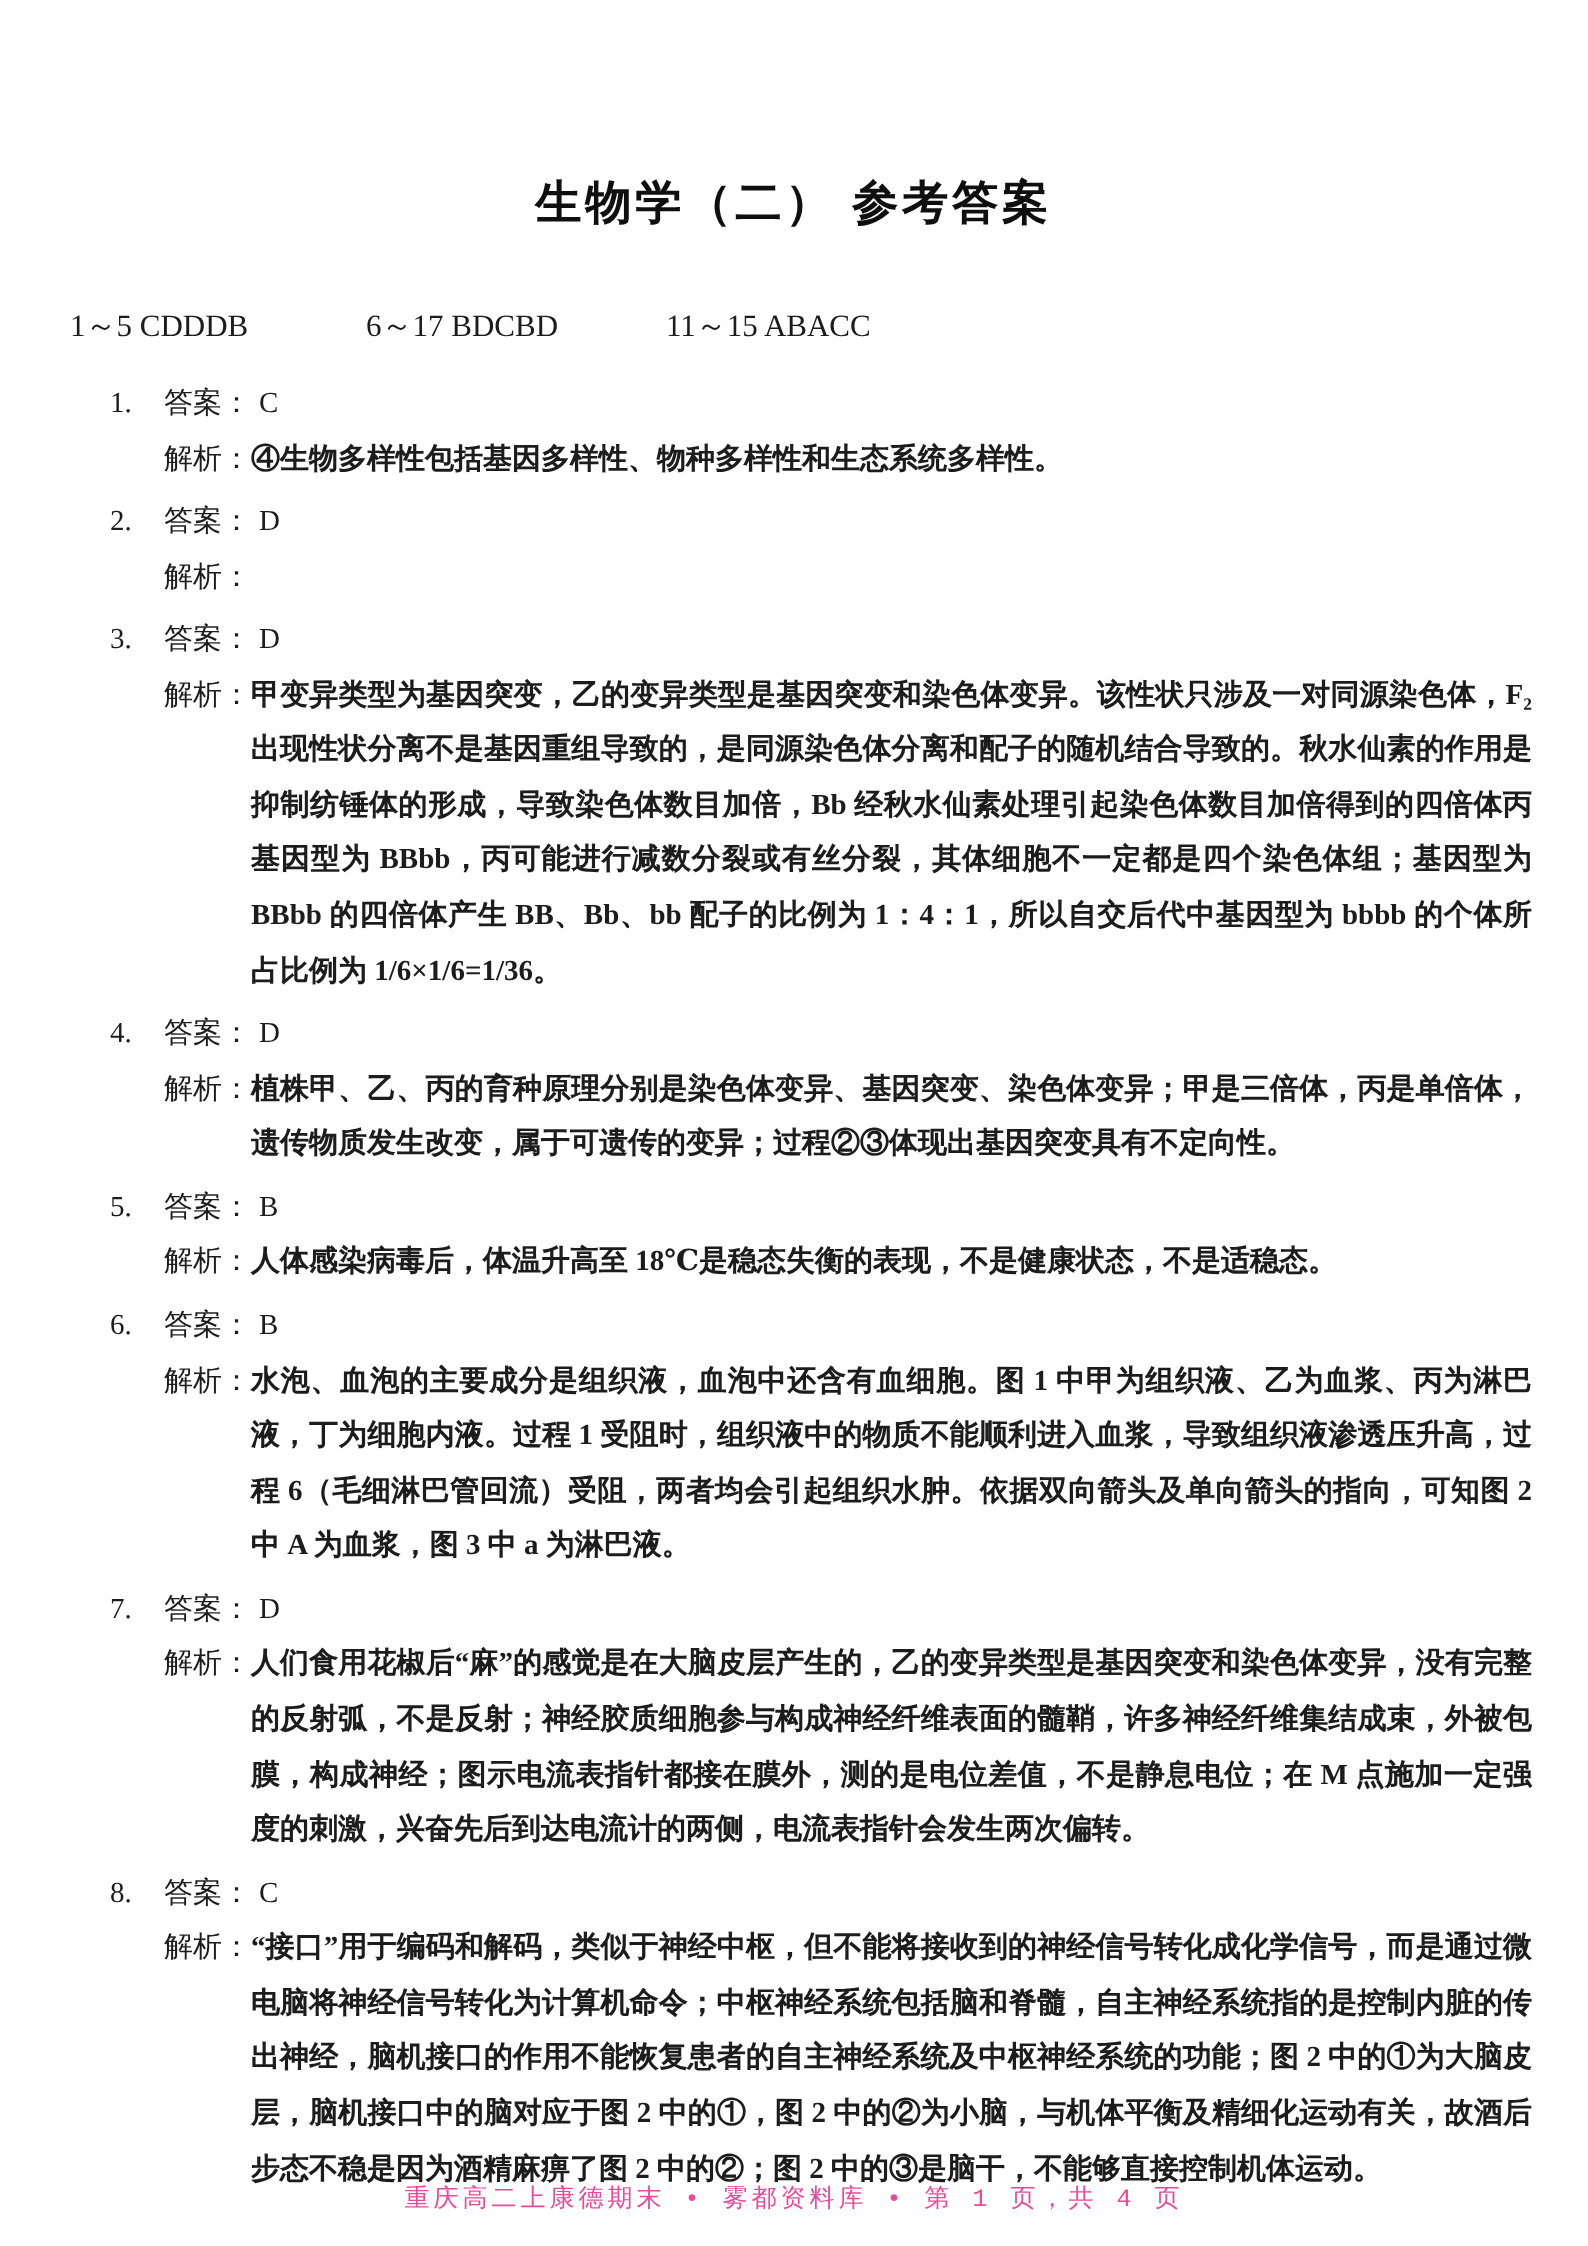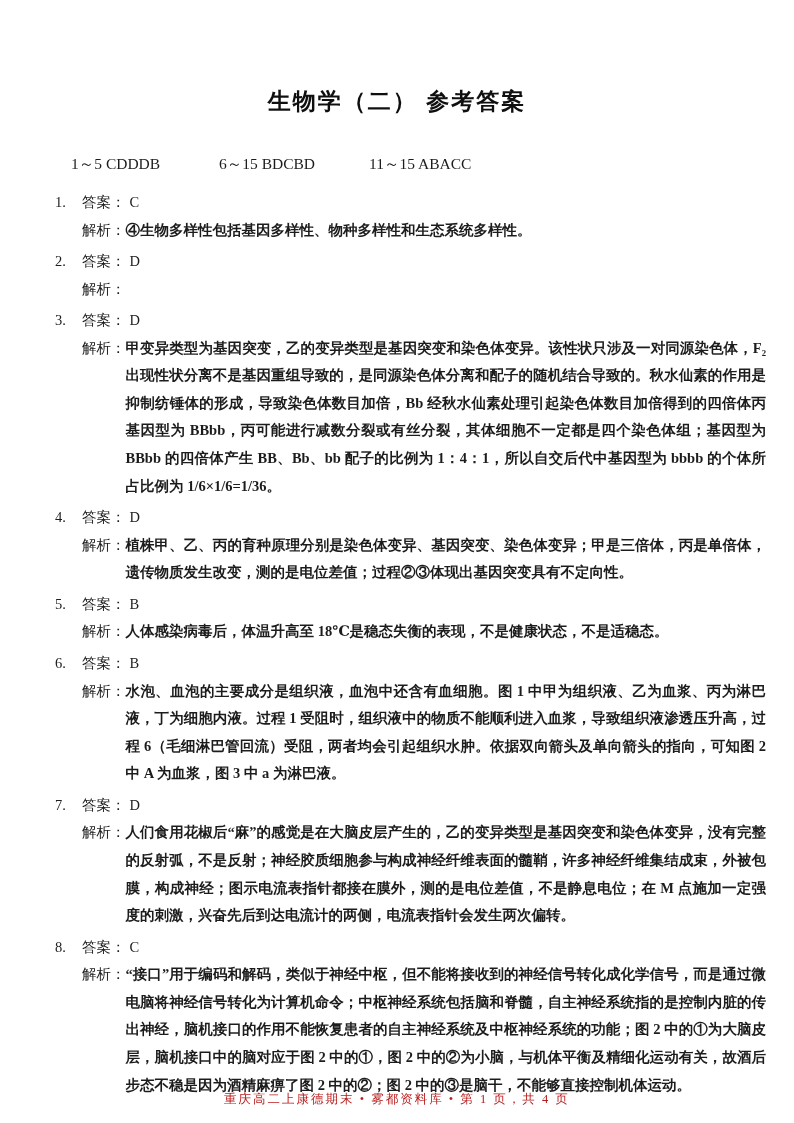--- a/index.html
+++ b/index.html
@@ -23,21 +23,21 @@
     text-align: center;
     font-family: "Liberation Sans", "DejaVu Sans", sans-serif;
     font-weight: bold;
     font-size: 23px;
     letter-spacing: 2px;
     color: #0f0f0f;
     line-height: 30px;
   }
   .answer-key {
     margin-top: 38px;
-    padding-left: 71px;
+    padding-left: 35px;
     font-size: 15.5px;
     line-height: 20px;
     display: flex;
   }
   .answer-key .key-group-1 { width: 148px; }
   .answer-key .key-group-2 { width: 150px; }
   .items {
     margin-top: 15px;
     font-size: 14.5px;
   }
@@ -75,33 +75,34 @@
     font-weight: bold;
   }
   .footer {
     position: absolute;
     left: 0;
     right: 0;
     bottom: 22px;
     text-align: center;
     font-size: 12.5px;
     letter-spacing: 2px;
-    color: #b91c1c;
+    color: #ec4899;
+    font-family: Liberation Mono, monospace;
   }
 </style>
 </head>
 <body>
 
 <div class="page">
 
   <h1 class="doc-title">生物学（二） 参考答案</h1>
 
   <div class="answer-key">
     <span class="key-group-1">1～5 CDDDB</span>
-    <span class="key-group-2">6～15 BDCBD</span>
+    <span class="key-group-2">6～17 BDCBD</span>
     <span class="key-group-3">11～15 ABACC</span>
   </div>
 
   <div class="items">
 
     <div class="item">
       <div class="answer-row">
         <span class="item-num">1.</span>
         <span class="label">答案：</span><span class="answer-letter">C</span>
       </div>
@@ -132,21 +133,21 @@
       </div>
     </div>
 
     <div class="item">
       <div class="answer-row">
         <span class="item-num">4.</span>
         <span class="label">答案：</span><span class="answer-letter">D</span>
       </div>
       <div class="analysis-row">
         <span class="analysis-label">解析：</span>
-        <div class="analysis-text">植株甲、乙、丙的育种原理分别是染色体变异、基因突变、染色体变异；甲是三倍体，丙是单倍体，遗传物质发生改变，测的是电位差值；过程②③体现出基因突变具有不定向性。</div>
+        <div class="analysis-text">植株甲、乙、丙的育种原理分别是染色体变异、基因突变、染色体变异；甲是三倍体，丙是单倍体，遗传物质发生改变，属于可遗传的变异；过程②③体现出基因突变具有不定向性。</div>
       </div>
     </div>
 
     <div class="item">
       <div class="answer-row">
         <span class="item-num">5.</span>
         <span class="label">答案：</span><span class="answer-letter">B</span>
       </div>
       <div class="analysis-row">
         <span class="analysis-label">解析：</span>

